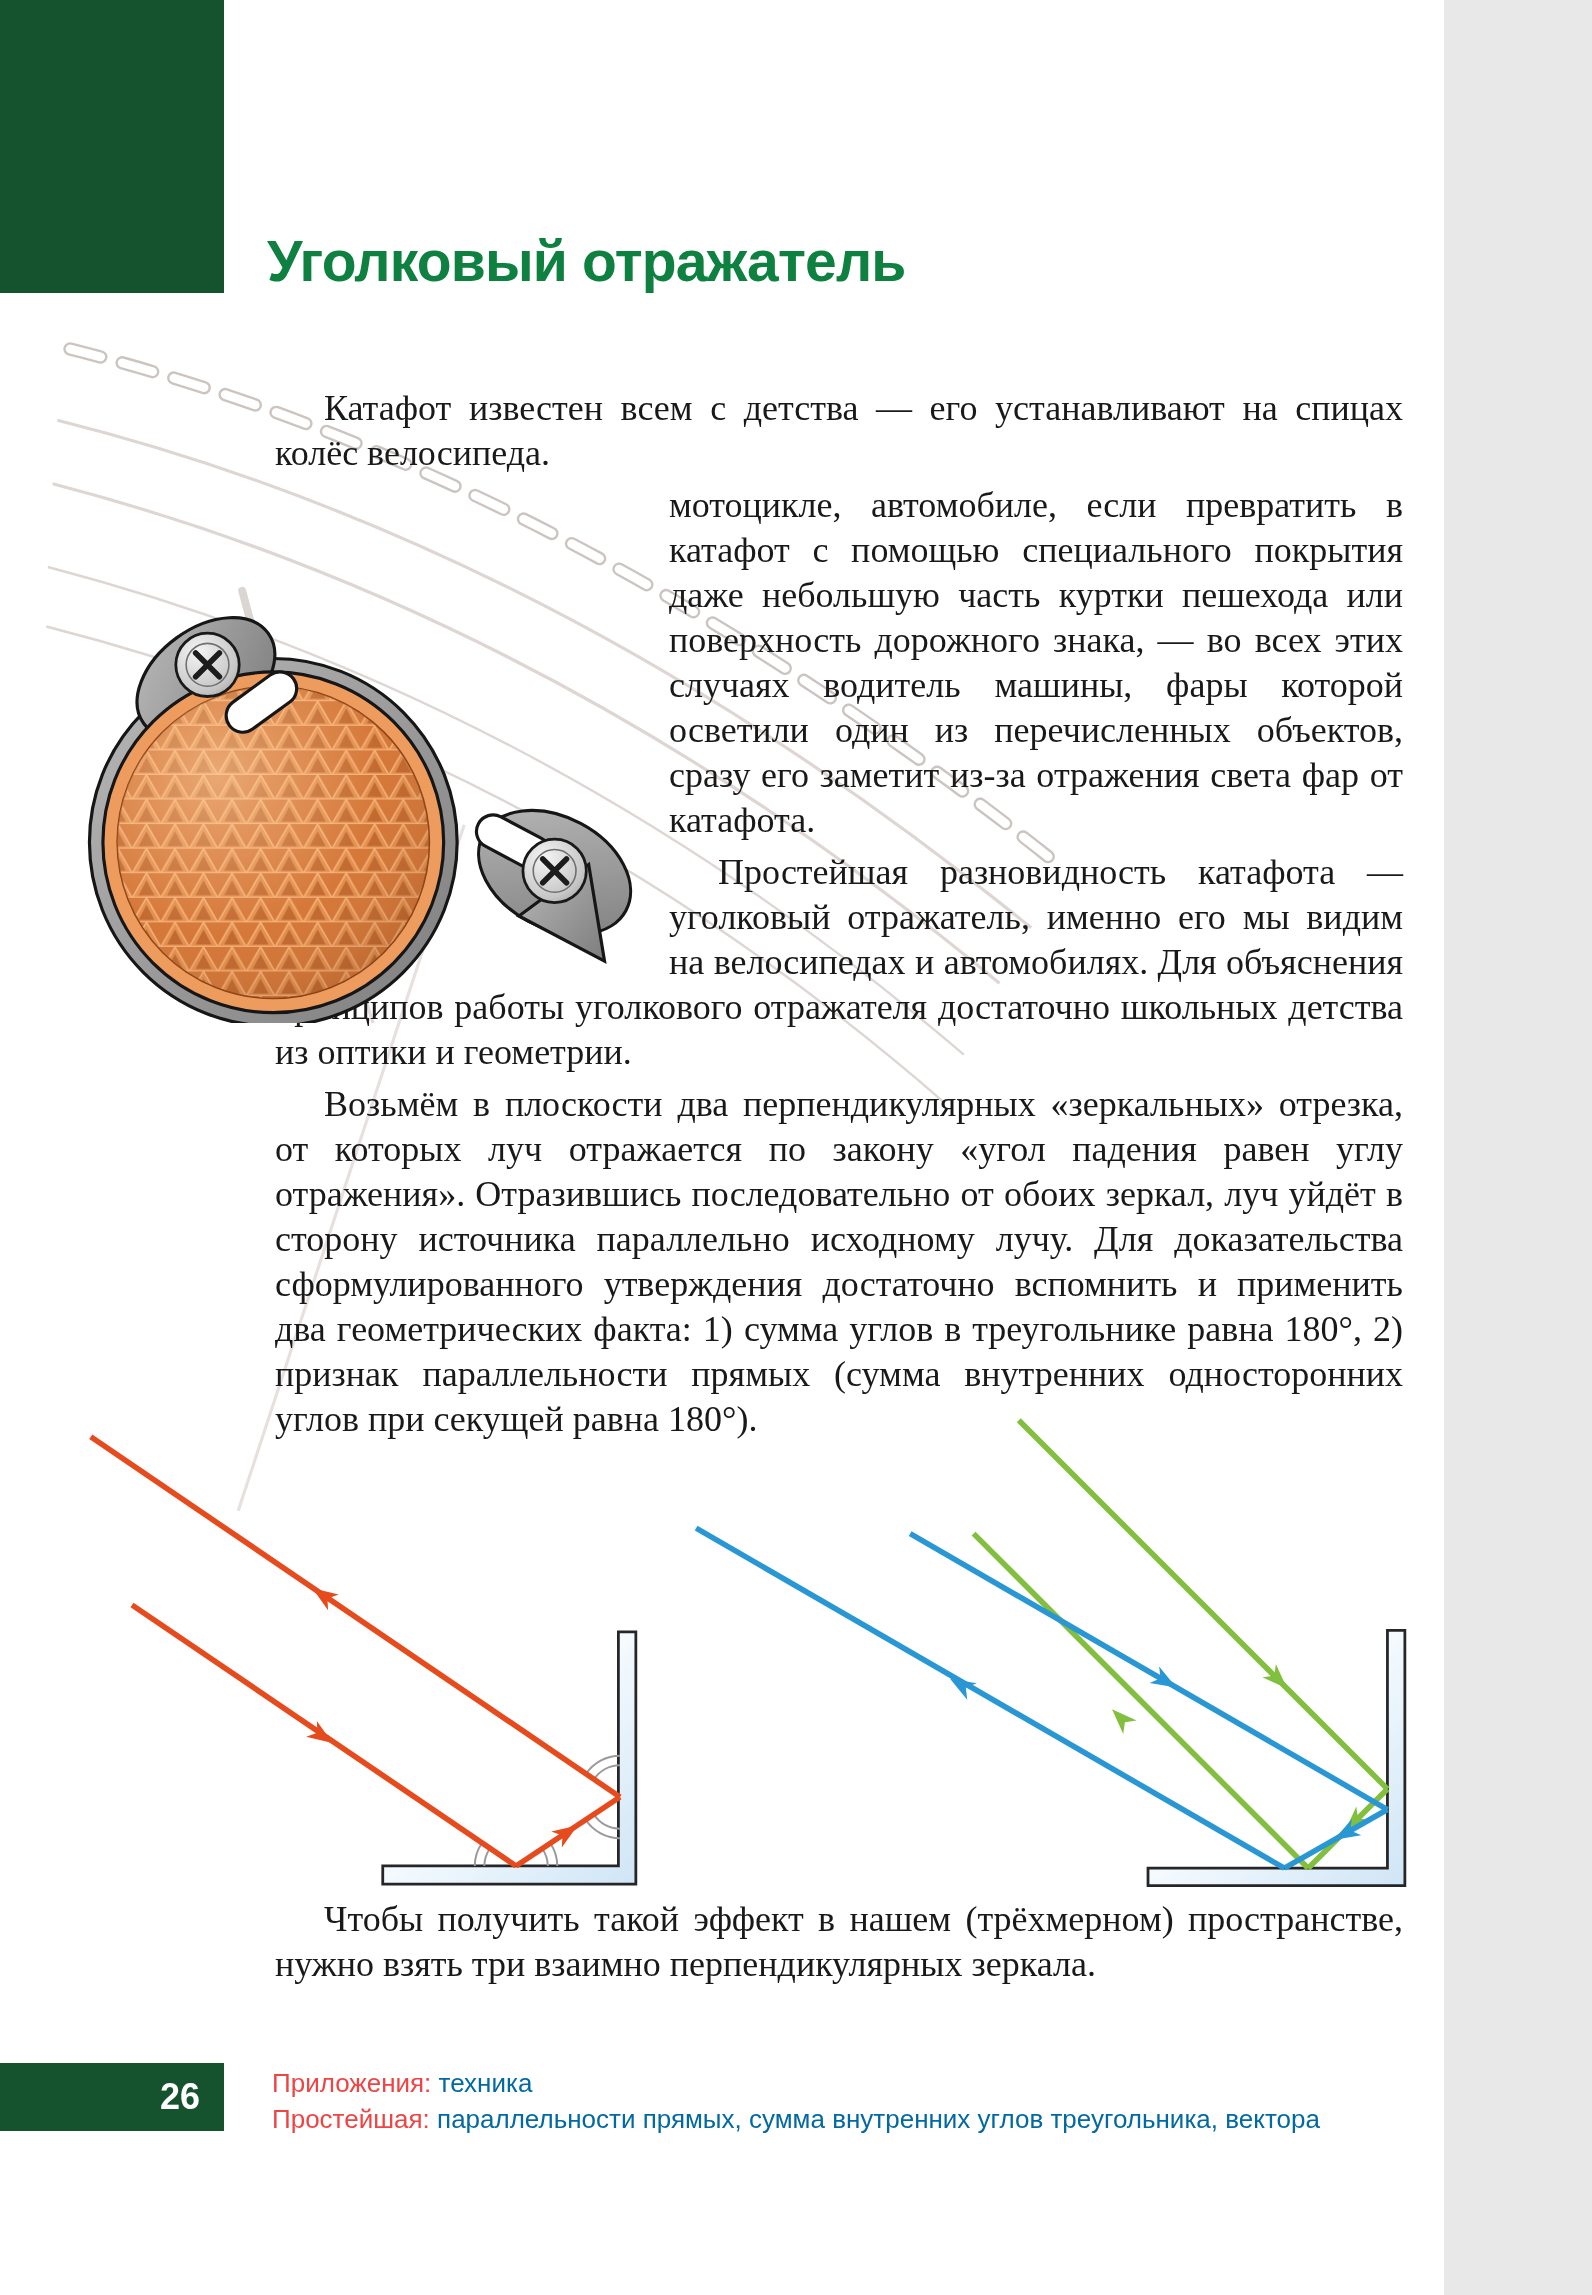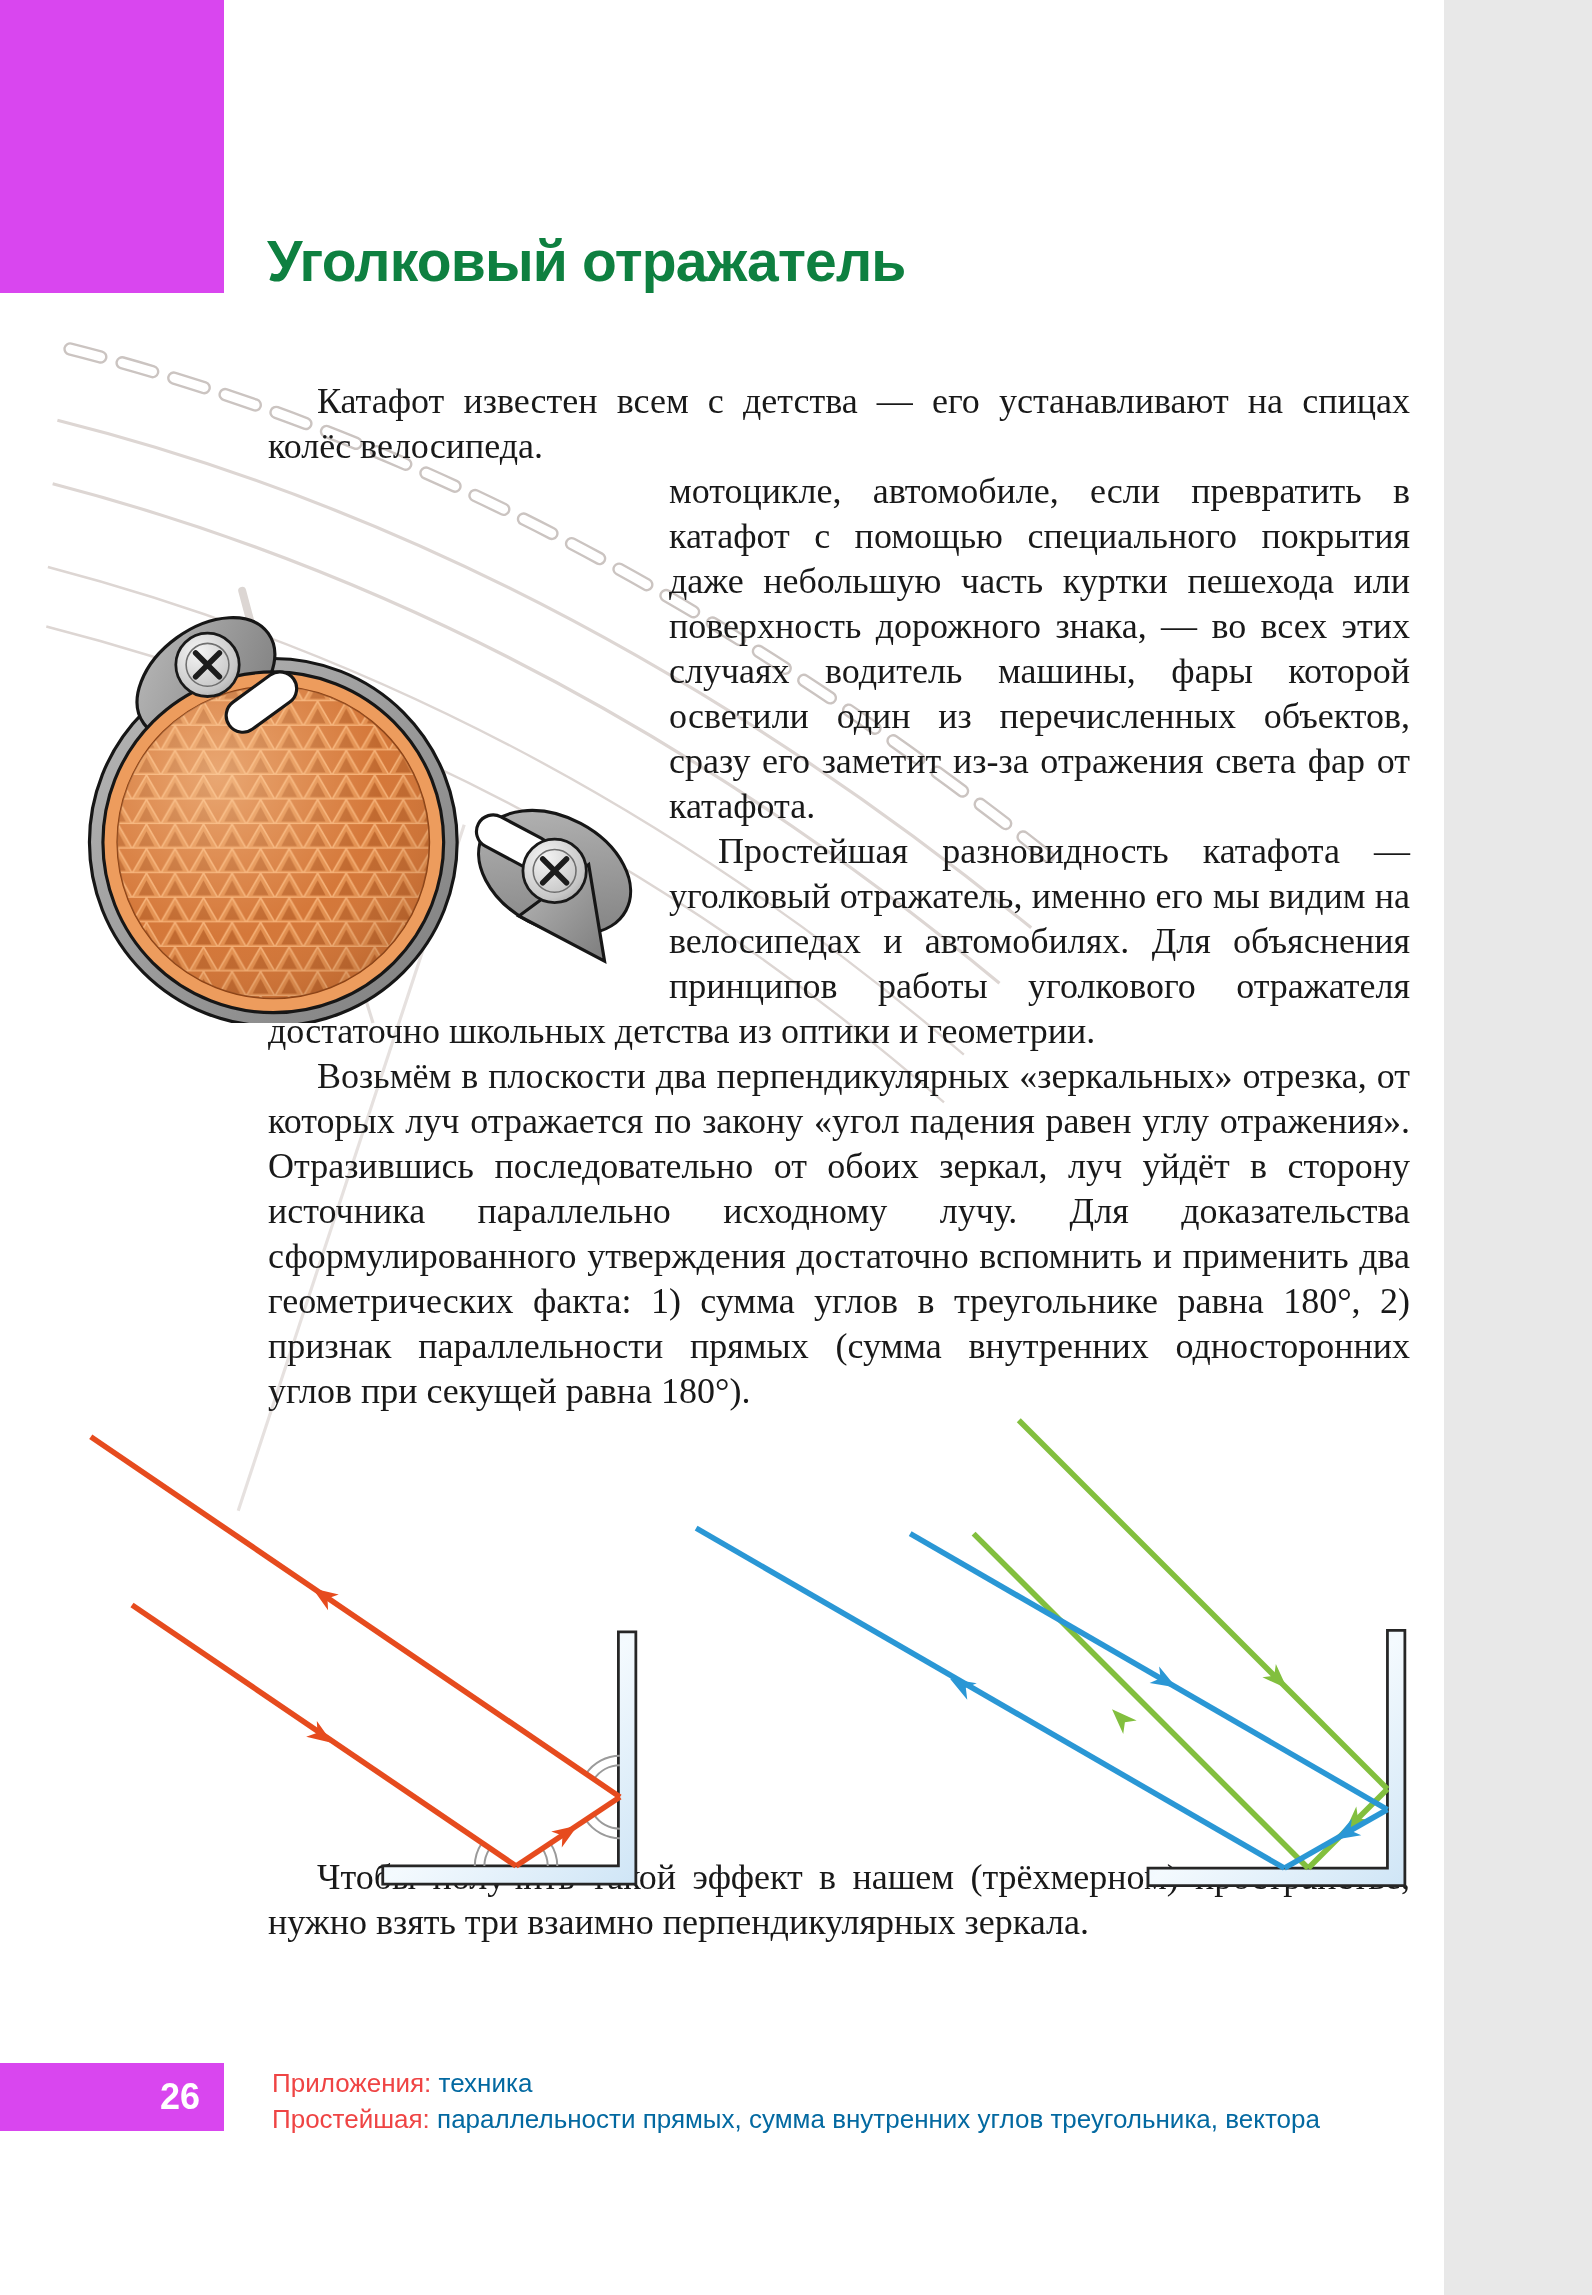--- a/index.html
+++ b/index.html
@@ -1,35 +1,35 @@
 <!DOCTYPE html>
 <html lang="ru" style="font-size:12.7px"><head>
 <meta charset="utf-8">
 <style>
   html,body{margin:0;padding:0;background:#e8e8e8;}
   .page{
     position:relative;width:1444px;height:2295px;background:#ffffff;
     overflow:hidden;font-family:"Liberation Serif",serif;
   }
   
-  .accent-block{position:absolute;background:#d946ef;}
+  .accent-block{position:absolute;background:#14532d;}
   .header-block{left:0;top:0;width:224px;height:293px;}
   .page-title{
     position:absolute;left:267px;top:228px;margin:0;
     font-family:"Liberation Sans",sans-serif;font-weight:700;
     font-size:57px;line-height:67px;color:#0e8040;letter-spacing:-0.8px;
   }
   
   .bg-art{position:absolute;left:0;top:0;z-index:0;}
   
   .article{
     position:absolute;left:268px;top:379px;width:1142px;z-index:2;
     font-size:36px;line-height:45px;color:#191919;text-align:justify;
   }
-  .article p{margin:0;}
+  .article p{margin:7px;}
   .para{text-indent:49px;}
   .cont{text-indent:0;}
   .joint{text-align-last:justify;}
   .img-spacer{float:left;width:401px;height:497px;}
   .fig-gap{height:441px;}
   
   .reflector{position:absolute;left:75px;top:603px;z-index:3;}
   .diagram{position:absolute;z-index:2;}
   .diagram-left{left:63px;top:1412px;}
   .diagram-right{left:666px;top:1412px;}

